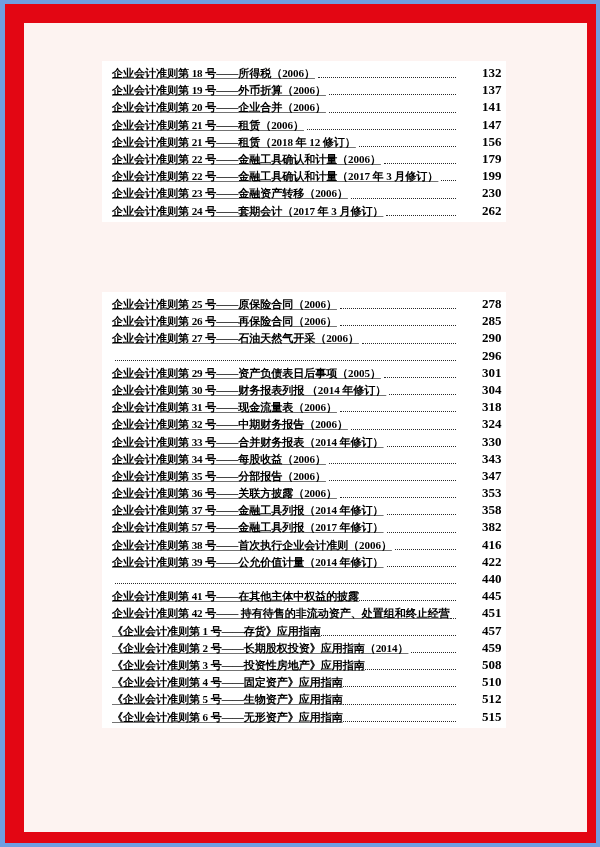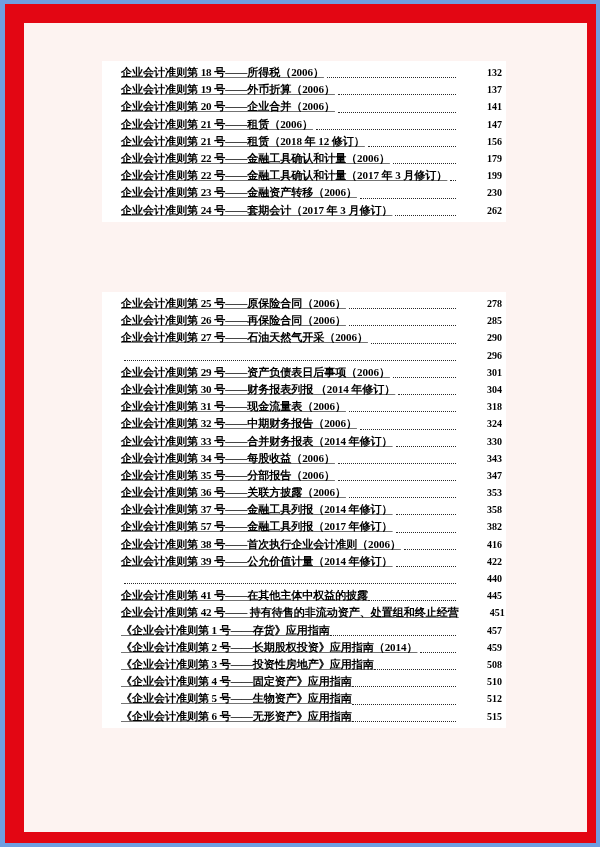--- a/index.html
+++ b/index.html
@@ -41,21 +41,21 @@
     box-sizing: border-box;
     overflow: hidden;
   }
 
   
   .toc-block {
     position: absolute;
     left: 78px;
     width: 404px;
     background: #ffffff;
-    padding: 3px 0 3px 13px;
+    padding: 3px 0 3px 4px;
     box-sizing: border-box;
   }
   #toc-block-1 { top: 38px; }
   #toc-block-2 { top: 269px; }
 
   .toc-entry {
     display: flex;
     align-items: baseline;
     font-size: 11.1px;
     line-height: 17.2px;
@@ -81,22 +81,22 @@
     margin: 0 2px 0 3px;
     position: relative;
     height: 1px;
     align-self: flex-end;
     margin-bottom: 3px;
     border-bottom: 1.6px dotted #2a2a2a;
   }
   .toc-page {
     flex: 0 0 auto;
     font-weight: bold;
-    font-size: 10px;
-    text-align: right;
+    font-size: 13px;
+    text-align: left;
     min-width: 20px;
     font-family: "Liberation Serif", "DejaVu Serif", serif;
     margin-left: 24px;
   }
   
   .tight .toc-leader { margin-left: 0px; }
 </style>
 </head>
 <body>
 
@@ -165,21 +165,21 @@
           <div class="toc-entry">
             <span class="toc-title">企业会计准则第 27 号——石油天然气开采（2006）</span>
             <span class="toc-leader"></span>
             <span class="toc-page">290</span>
           </div>
           <div class="toc-entry">
             <span class="toc-leader"></span>
             <span class="toc-page">296</span>
           </div>
           <div class="toc-entry">
-            <span class="toc-title">企业会计准则第 29 号——资产负债表日后事项（2006）</span>
+            <span class="toc-title">企业会计准则第 29 号——资产负债表日后事项（2005）</span>
             <span class="toc-leader"></span>
             <span class="toc-page">301</span>
           </div>
           <div class="toc-entry">
             <span class="toc-title">企业会计准则第 30 号——财务报表列报 （2014 年修订）</span>
             <span class="toc-leader"></span>
             <span class="toc-page">304</span>
           </div>
           <div class="toc-entry">
             <span class="toc-title">企业会计准则第 31 号——现金流量表（2006）</span>

